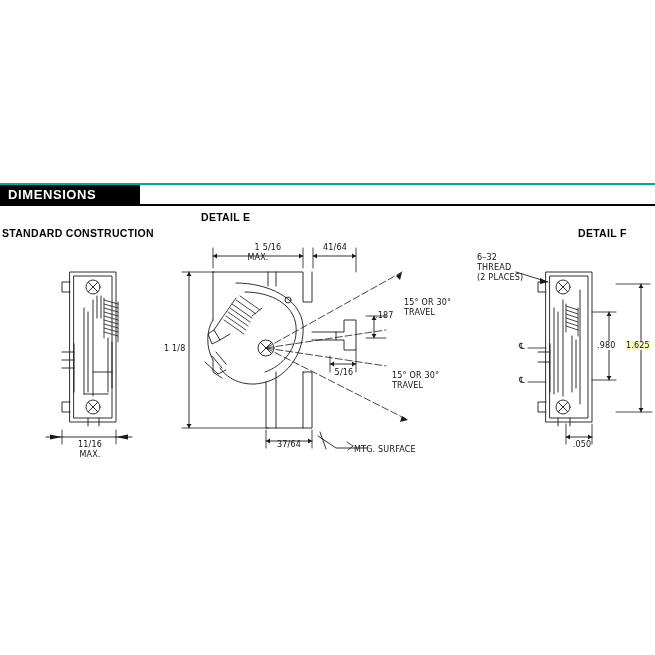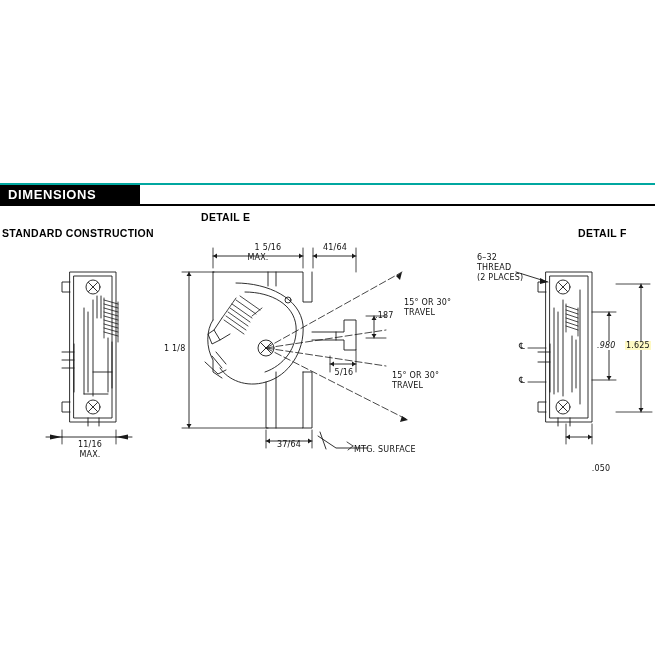--- a/index.html
+++ b/index.html
@@ -300,19 +300,19 @@
 
   <div class="lbl" style="left:354px; top:445px;">MTG. SURFACE</div>
 
   <div class="lbl" style="left:477px; top:253px;">6–32</div>
   <div class="lbl" style="left:477px; top:263px;">THREAD</div>
   <div class="lbl" style="left:477px; top:273px;">(2 PLACES)</div>
 
   <div class="lbl" style="left:519px; top:342px; font-size:9px;">℄</div>
   <div class="lbl" style="left:519px; top:376px; font-size:9px;">℄</div>
 
-  <div class="lbl c" style="left:586px; top:440px; width:30px;margin-top:24px;">.050</div>
-
-  <div class="lbl" style="left:596px; top:341px; background:#fff; padding:0 1px;font-style:italic;">.980</div>
+  <div class="lbl c" style="left:567px; top:440px; width:30px;">.050</div>
+
+  <div class="lbl" style="left:596px; top:341px; background:#fff; padding:0 1px;">.980</div>
 
   <div class="lbl" style="left:625px; top:341px; background:#fef9c3; padding:0 1px;">1.625</div>
 
 </div>
 
 </body></html>

